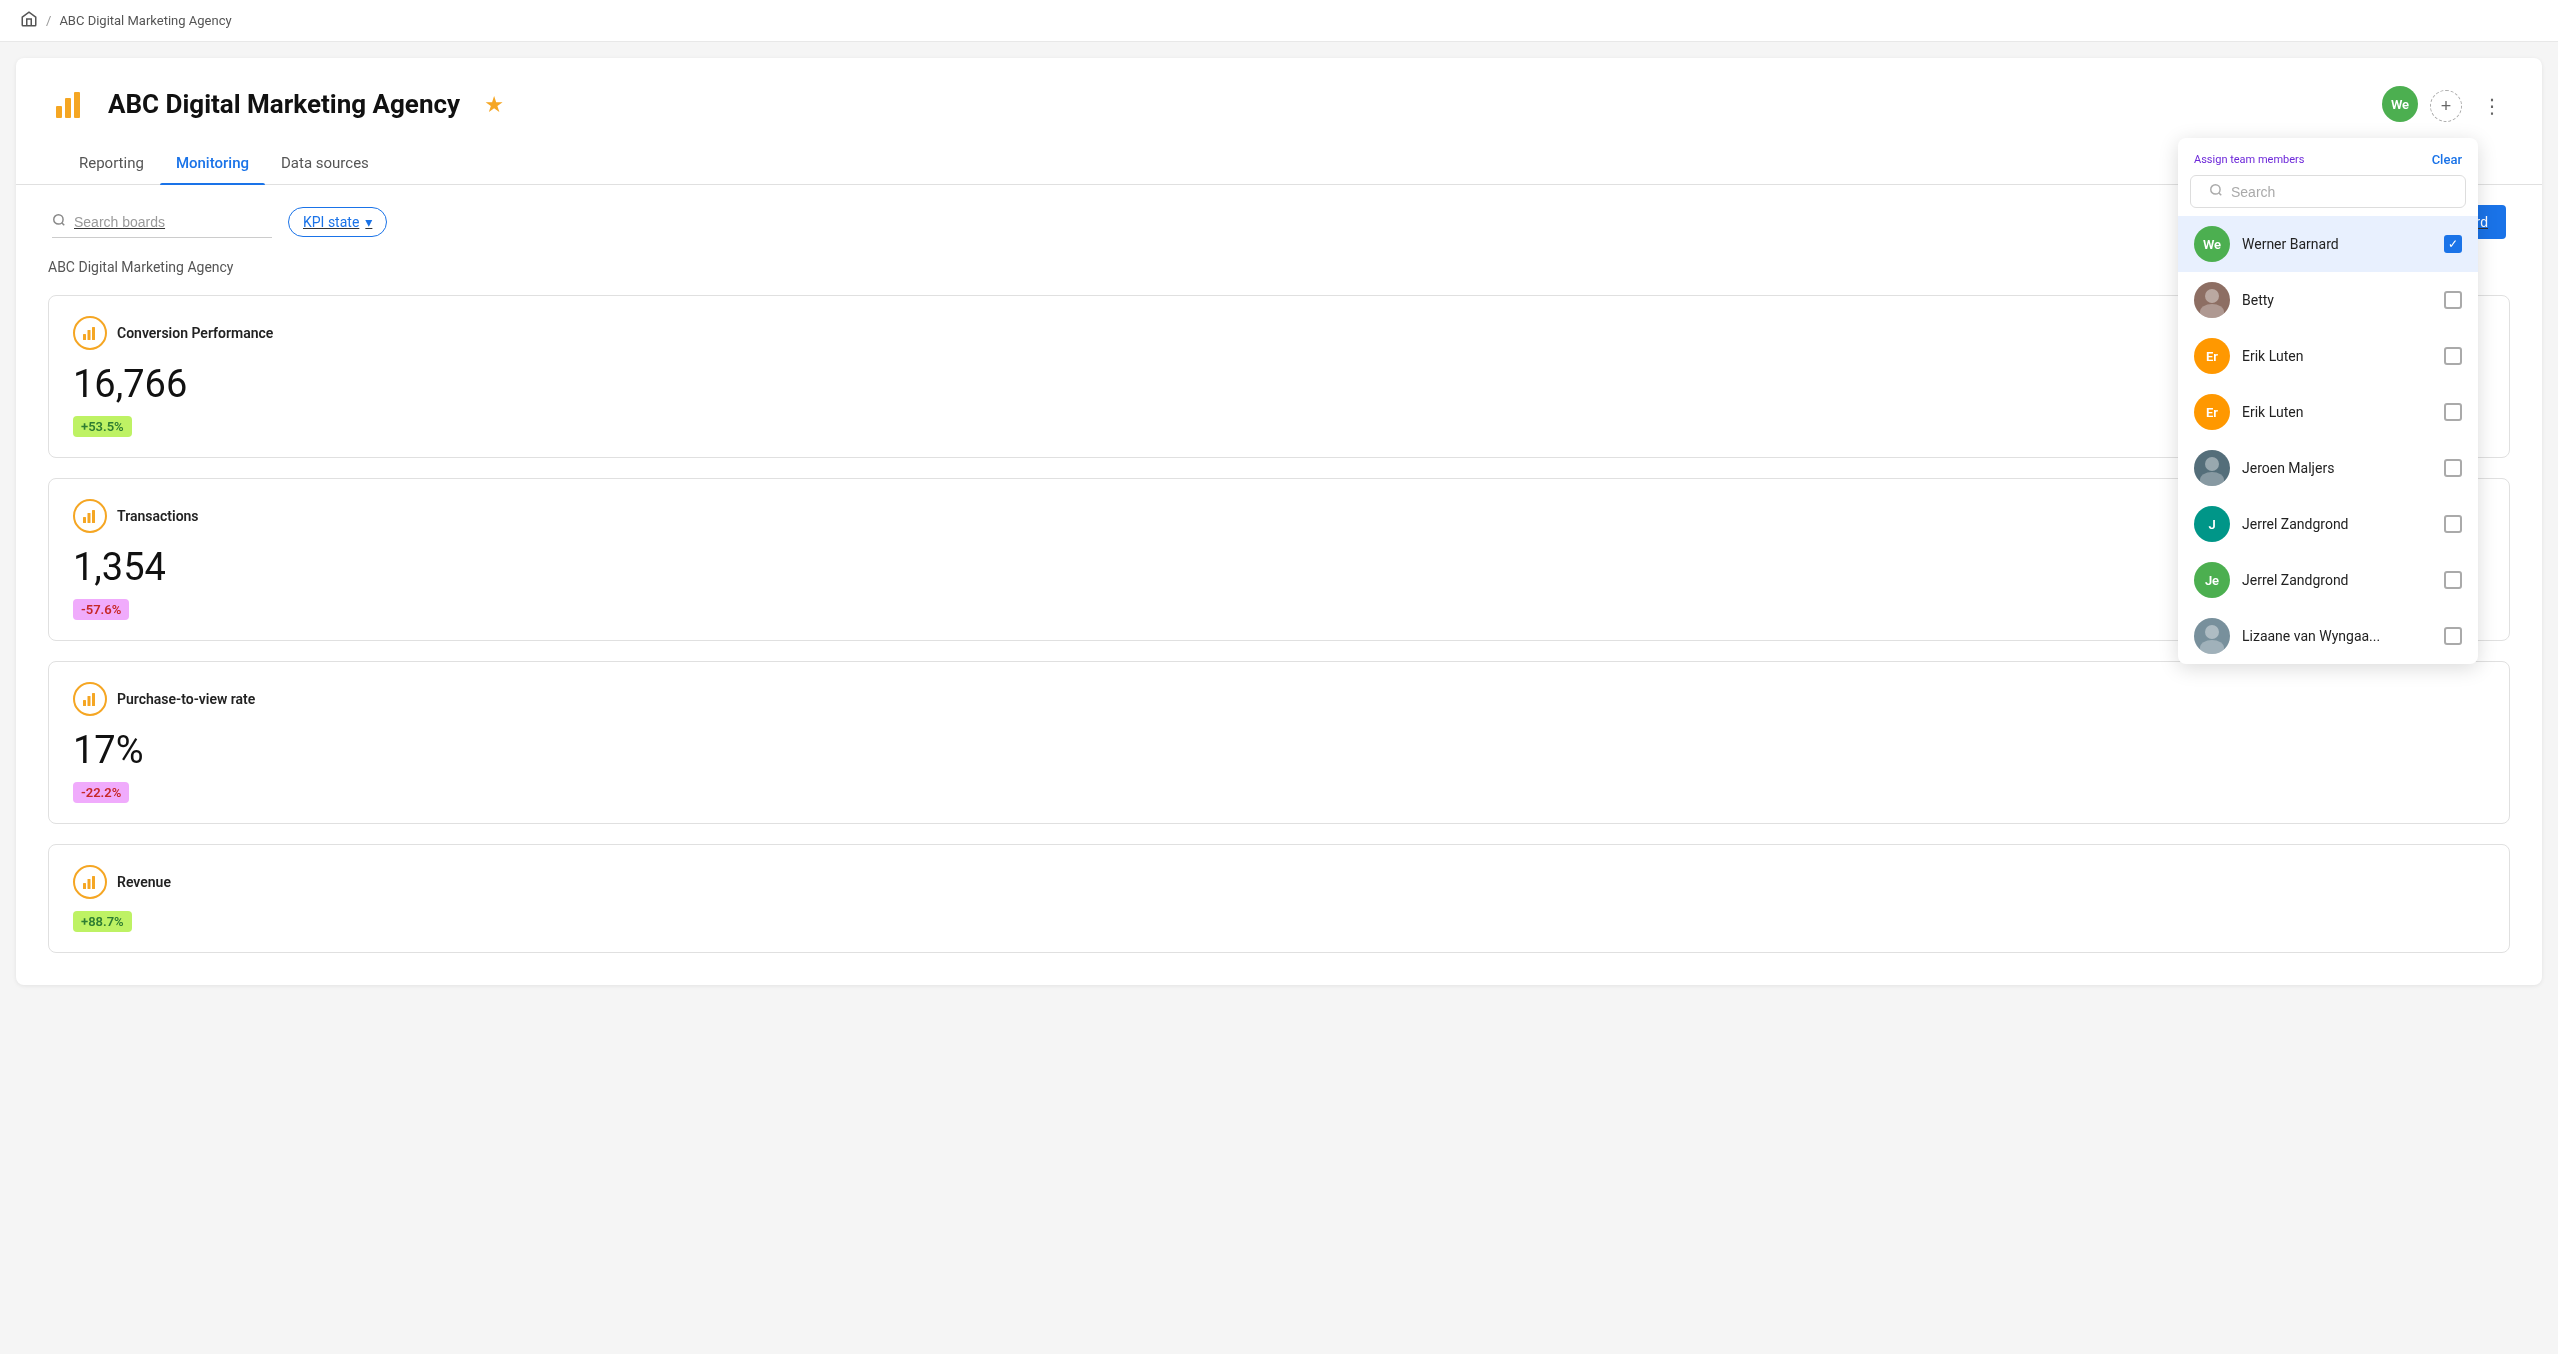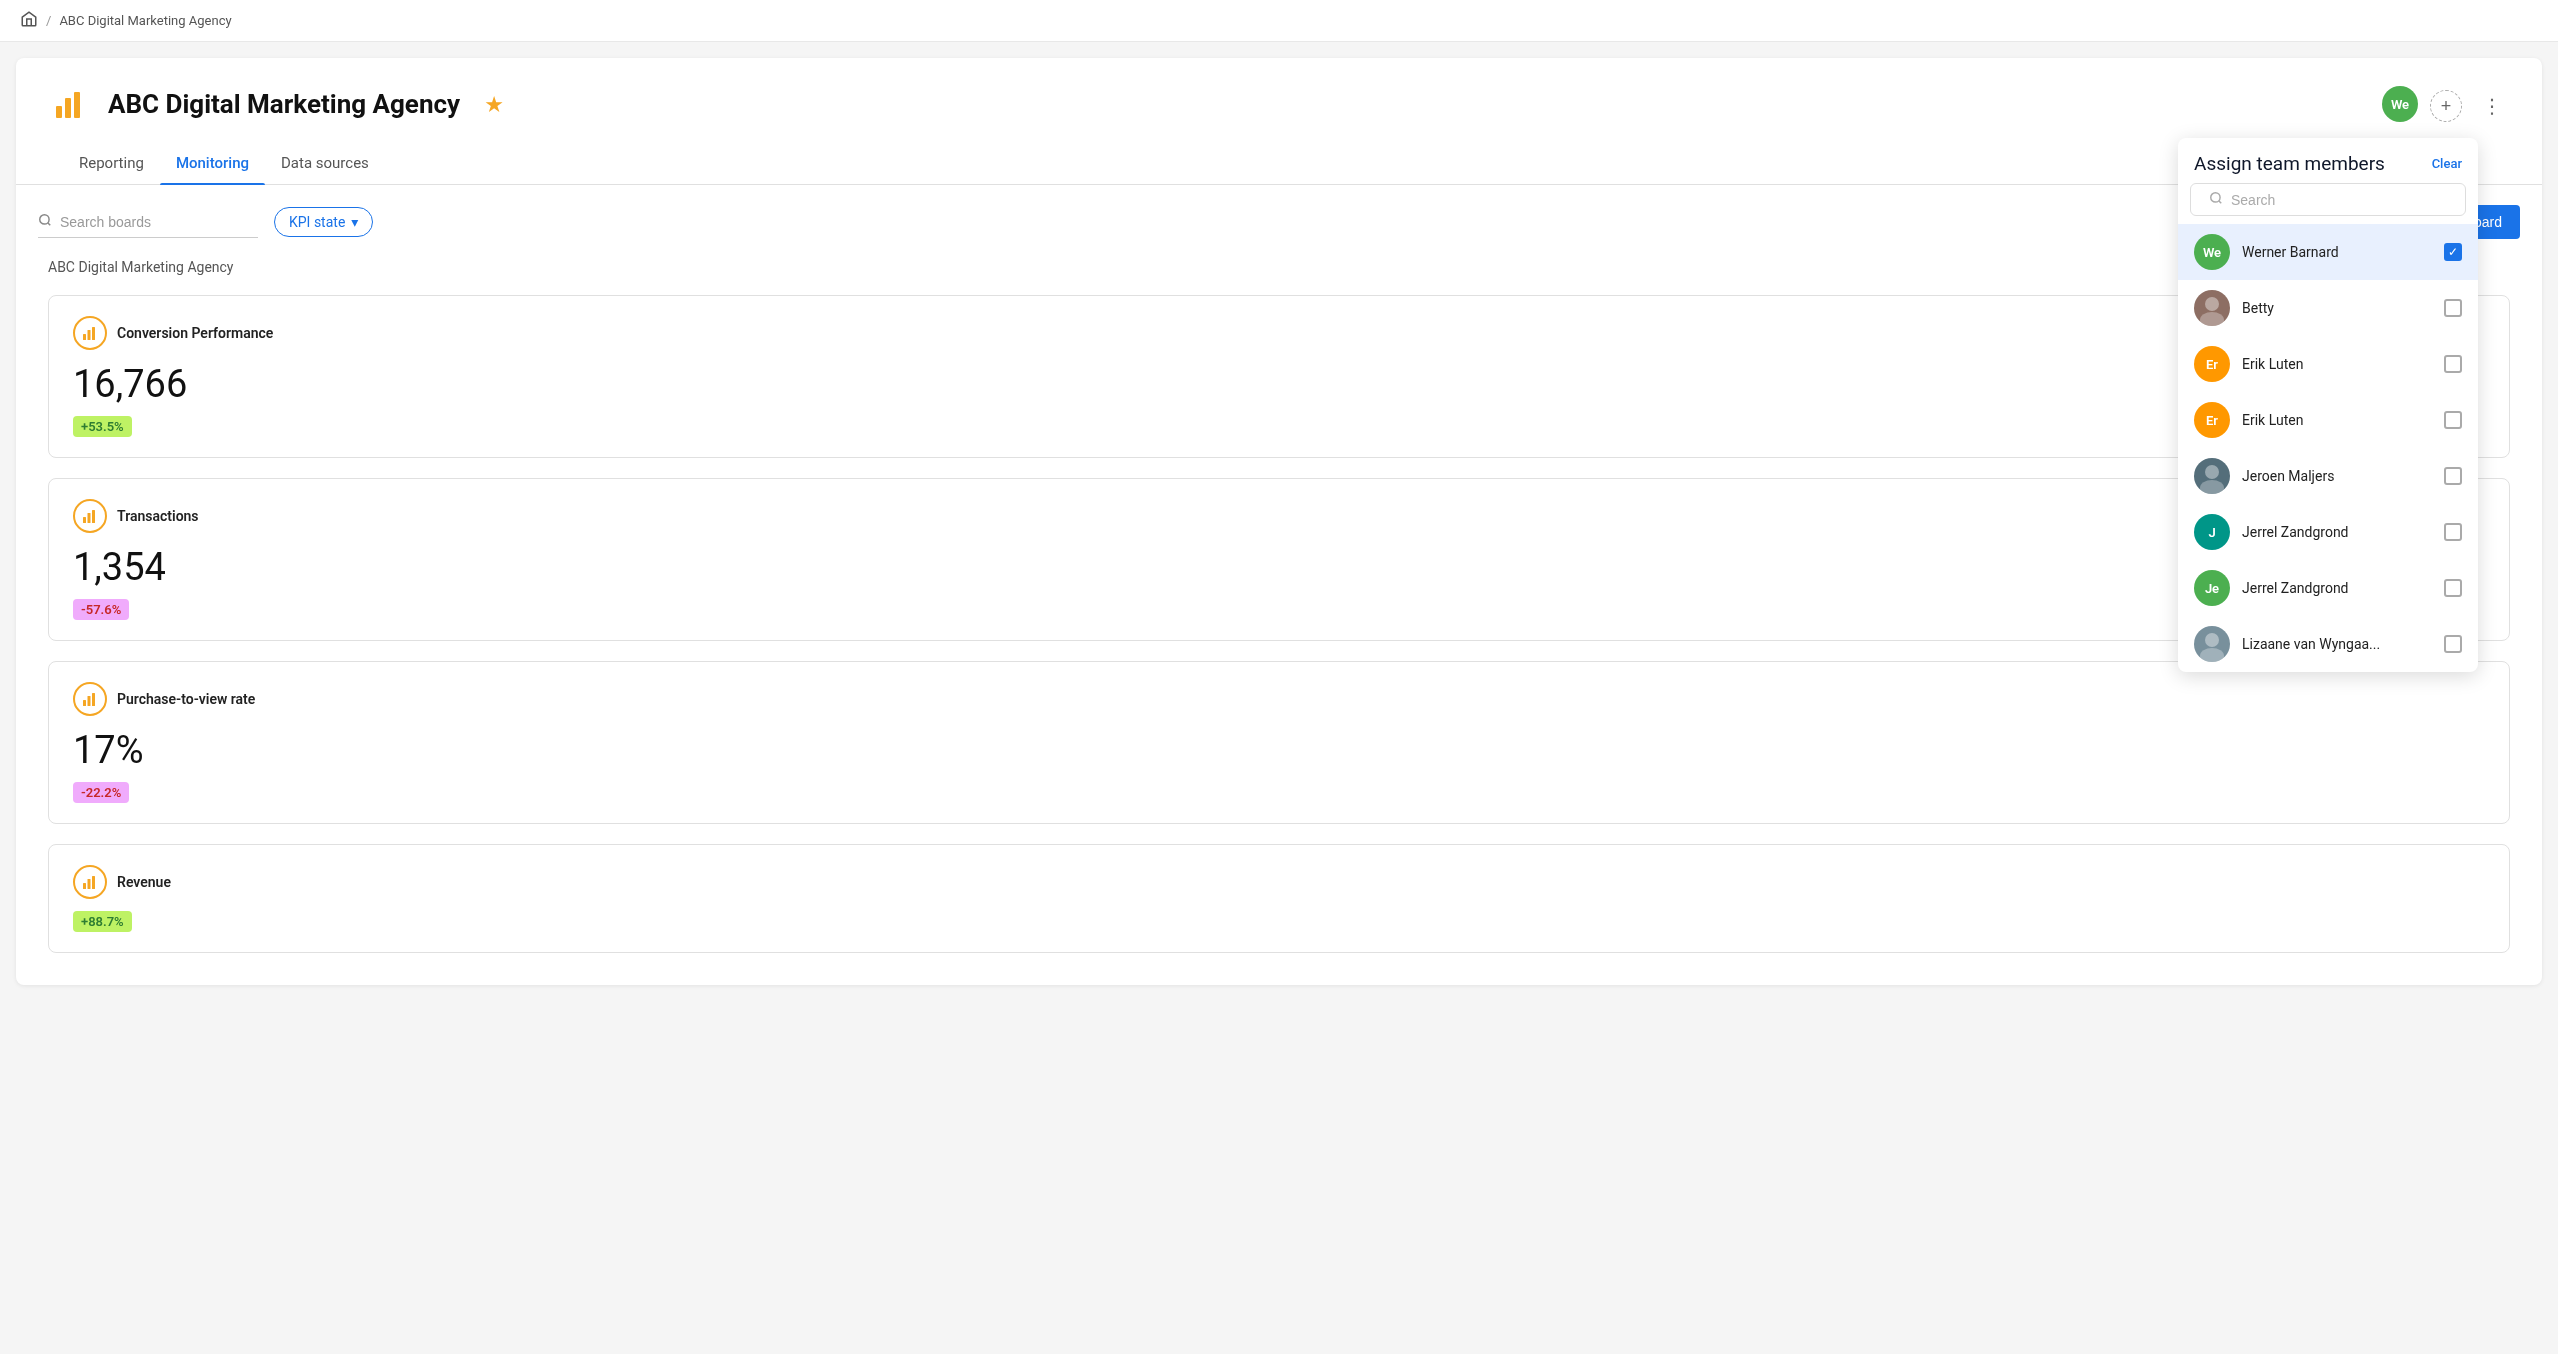--- a/index.html
+++ b/index.html
@@ -121,21 +121,22 @@
       height: 2px;
       background: #1a73e8;
       border-radius: 2px 2px 0 0;
     }
 
     
     .toolbar {
       display: flex;
       align-items: center;
       gap: 16px;
-      padding: 20px 22px;
+      padding: 20px 36px;
+      text-decoration: underline;
     }
     .search-boards {
       display: flex;
       align-items: center;
       gap: 8px;
       border-bottom: 1.5px solid #ccc;
       padding: 6px 0;
       width: 220px;
     }
     .search-boards input {
@@ -249,22 +250,22 @@
       z-index: 100;
       overflow: hidden;
     }
     .dropdown-header {
       display: flex;
       justify-content: space-between;
       align-items: center;
       padding: 14px 16px 8px 16px;
     }
     .dropdown-header-label {
-      font-size: 19px;
-      color: #0f172a;
+      font-size: 11px;
+      color: #6d28d9;
     }
     .dropdown-clear {
       font-size: 13px;
       color: #1a73e8;
       cursor: pointer;
       font-weight: 500;
     }
     .dropdown-search {
       display: flex;
       align-items: center;

